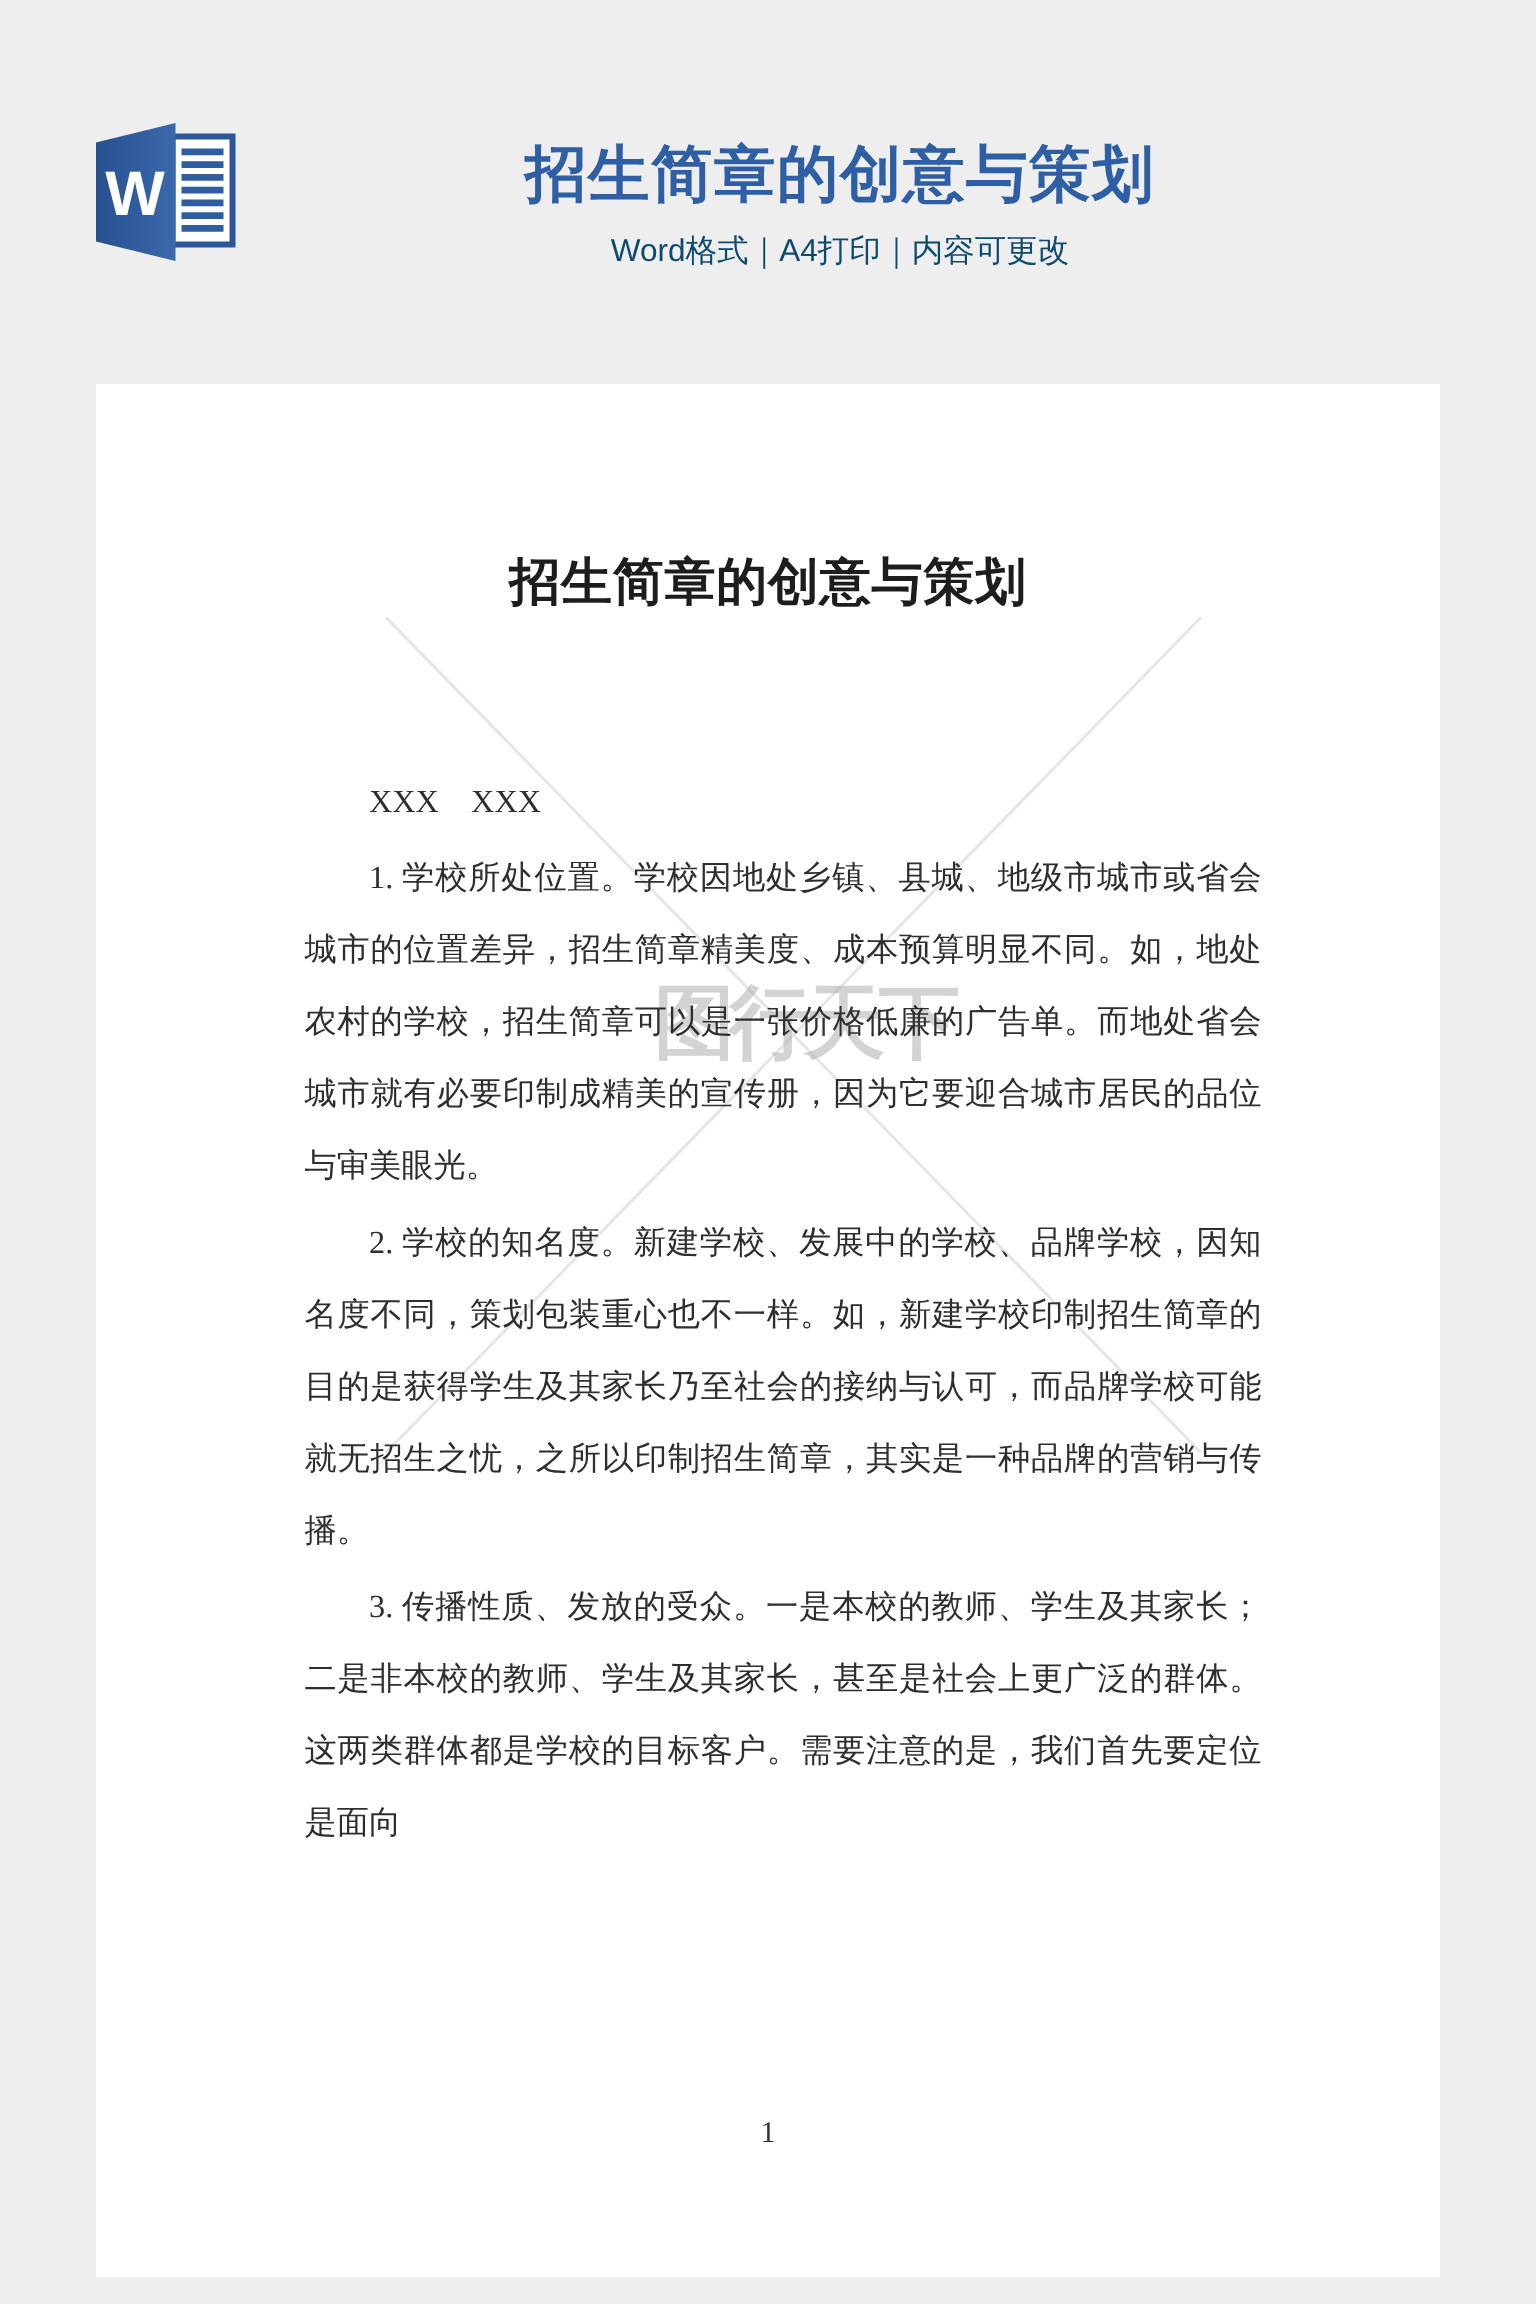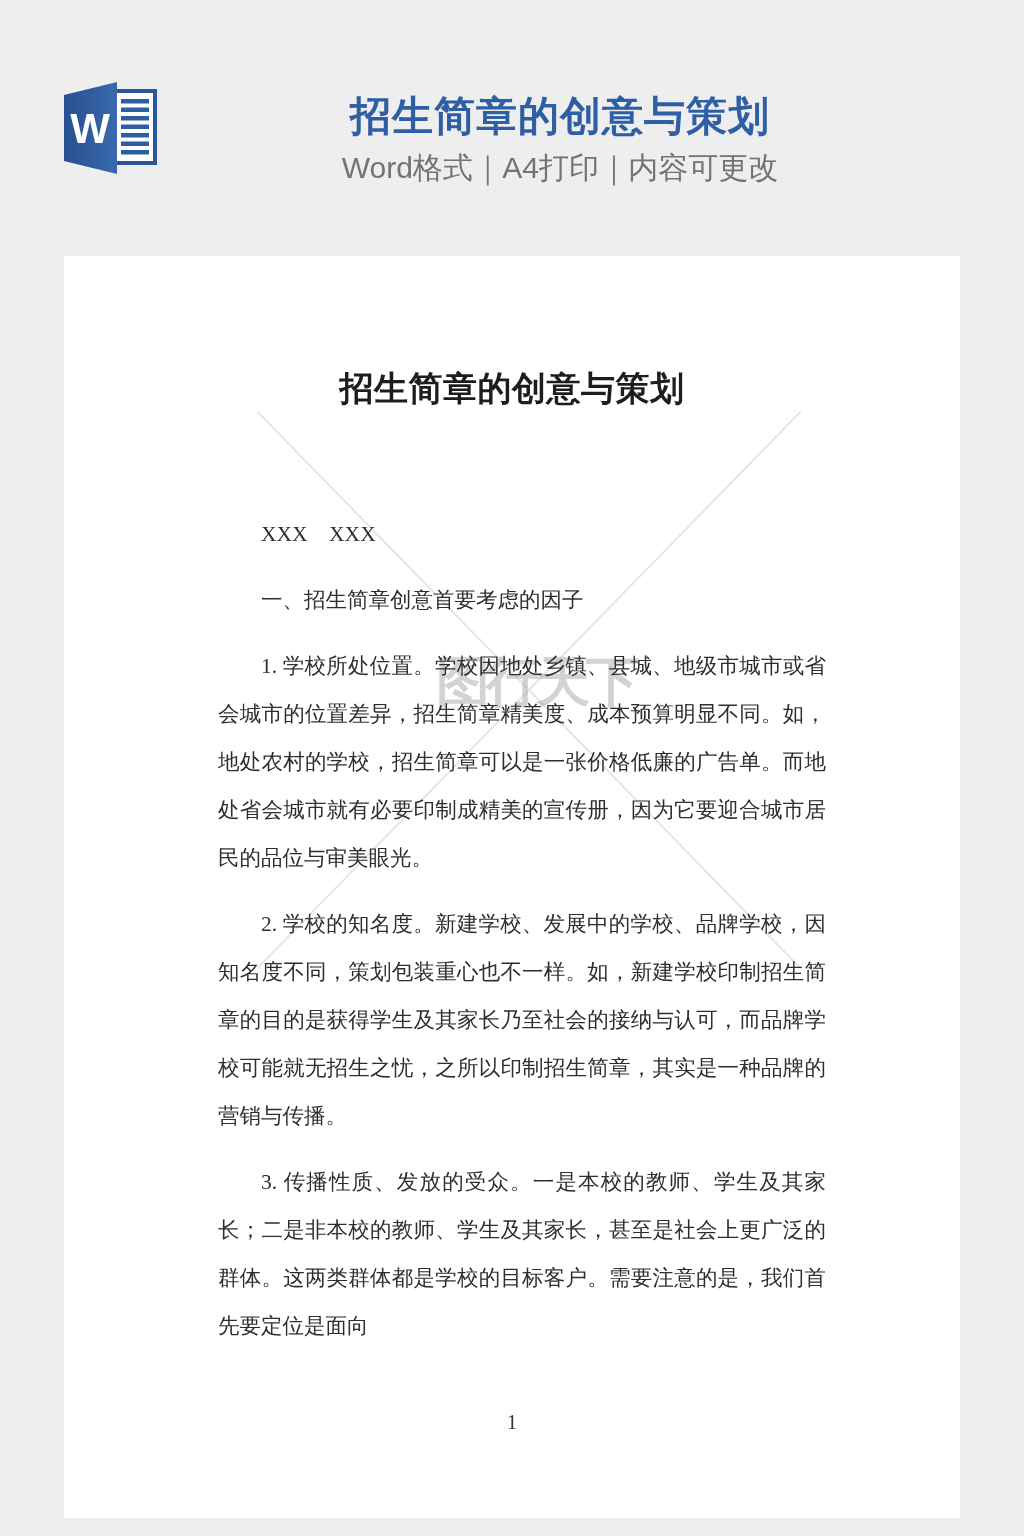--- a/index.html
+++ b/index.html
@@ -12,21 +12,21 @@
   }
   
   .header{position:absolute;left:0;top:0;width:1024px;height:256px;}
   .word-icon{position:absolute;left:62px;top:80px;width:104px;height:100px;}
   .header-text{position:absolute;left:96px;top:90px;width:928px;text-align:center;}
   .header-title{
     font-size:41px;font-weight:700;color:#2e5fa4;
     line-height:52px;letter-spacing:1px;
   }
   .header-subtitle{
-    margin-top:10px;font-size:30px;color:#737373;line-height:32px;
+    margin-top:10px;font-size:21px;color:#0c4a6e;line-height:32px;
   }
   
   .page{
     position:absolute;left:64px;top:256px;width:896px;height:1262px;
     background:#ffffff;box-sizing:border-box;padding-top:113px;
     font-family:"Liberation Serif","DejaVu Serif",serif;
   }
   .watermark{position:absolute;left:0;top:0;width:100%;height:100%;z-index:0;pointer-events:none;margin-left:17px;}
   .wm-line{position:absolute;left:59px;top:433px;width:778px;height:2px;background:#e6e6e6;}
   .wm-line-a{transform:rotate(45.7deg);}
@@ -39,21 +39,21 @@
   .doc-content{position:relative;z-index:1;}
   .doc-title{
     margin:0;text-align:center;font-size:34px;line-height:40px;
     font-weight:bold;color:#1d1d1d;letter-spacing:0.5px;
   }
   .doc-body{
     margin:101px 116px 0 136px;
     font-size:21.5px;line-height:48px;color:#2e2e2e;
     text-align:justify;
   }
-  .doc-body p{margin:18px;text-indent:2em;}
+  .doc-body p{margin:3px;text-indent:2em;}
   .page-number{
     position:absolute;left:0;top:1152px;width:100%;
     text-align:center;font-size:20px;line-height:28px;color:#333;z-index:1;
     font-family:"Liberation Serif","DejaVu Serif",serif;
   }
 </style>
 </head>
 <body>
 
 <div class="header">
@@ -89,21 +89,20 @@
   <div class="watermark">
     <div class="wm-line wm-line-a"></div>
     <div class="wm-line wm-line-b"></div>
     <div class="wm-text">图行天下</div>
   </div>
 
   <div class="doc-content">
     <h2 class="doc-title">招生简章的创意与策划</h2>
     <div class="doc-body">
       <p>XXX　XXX</p>
-      <p>一、招生简章创意首要考虑的因子</p>
       <p>1. 学校所处位置。学校因地处乡镇、县城、地级市城市或省会城市的位置差异，招生简章精美度、成本预算明显不同。如，地处农村的学校，招生简章可以是一张价格低廉的广告单。而地处省会城市就有必要印制成精美的宣传册，因为它要迎合城市居民的品位与审美眼光。</p>
       <p>2. 学校的知名度。新建学校、发展中的学校、品牌学校，因知名度不同，策划包装重心也不一样。如，新建学校印制招生简章的目的是获得学生及其家长乃至社会的接纳与认可，而品牌学校可能就无招生之忧，之所以印制招生简章，其实是一种品牌的营销与传播。</p>
       <p>3. 传播性质、发放的受众。一是本校的教师、学生及其家长；二是非本校的教师、学生及其家长，甚至是社会上更广泛的群体。这两类群体都是学校的目标客户。需要注意的是，我们首先要定位是面向</p>
     </div>
   </div>
 
   <div class="page-number">1</div>
 </div>
 
 </body></html>

